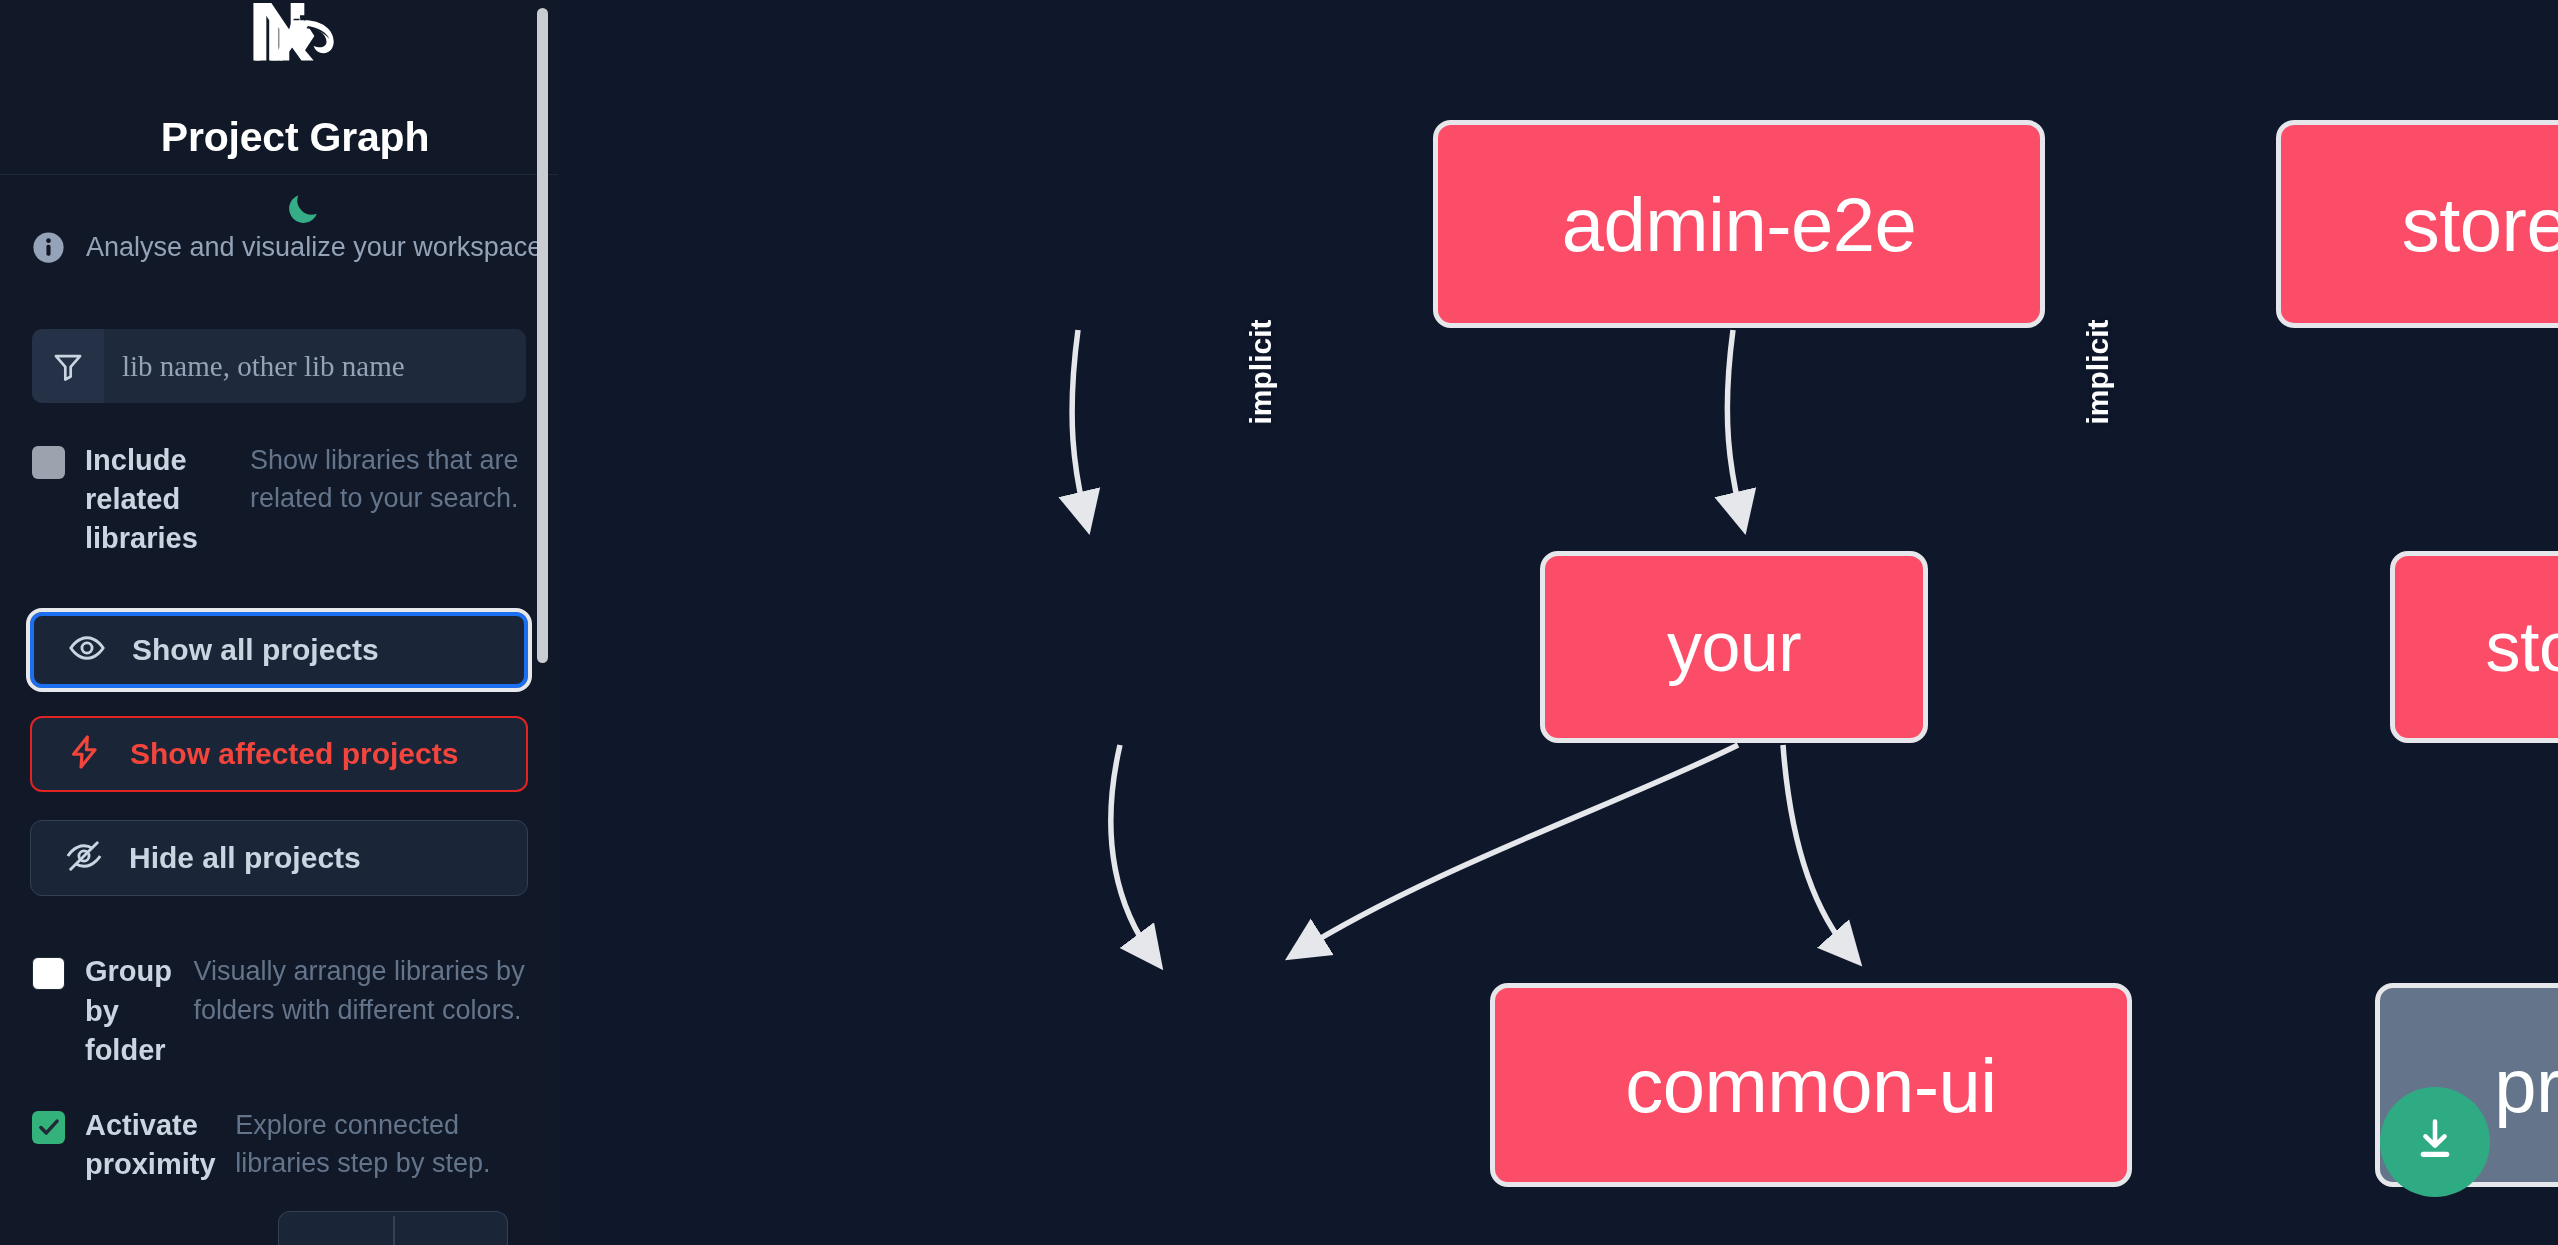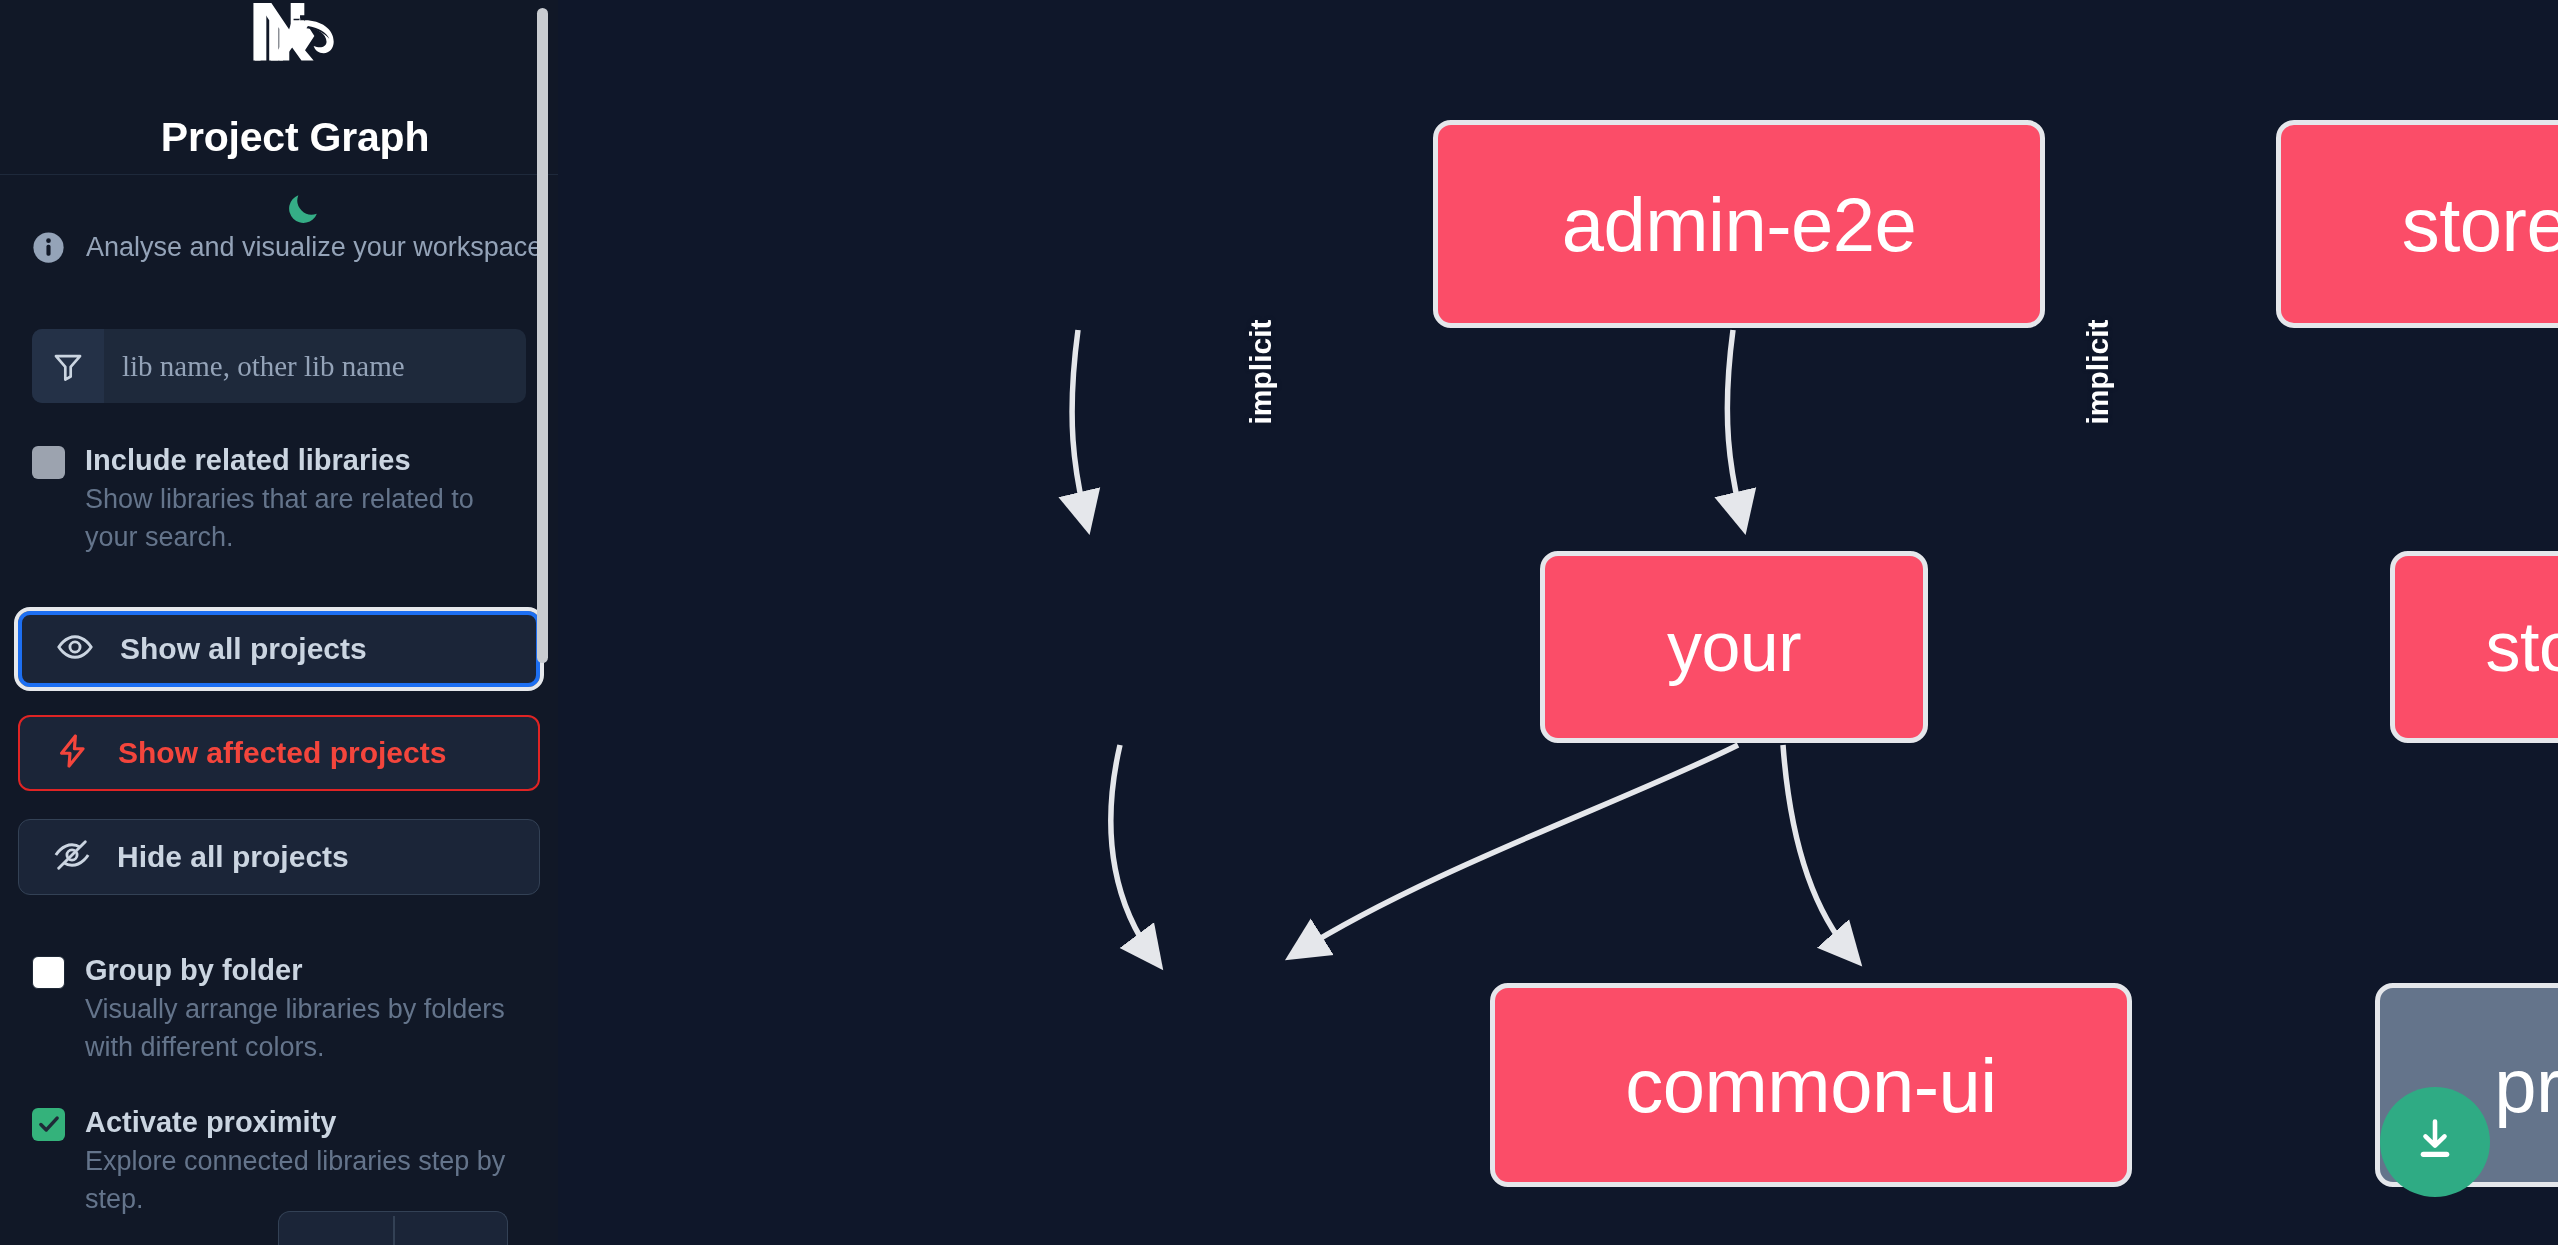--- a/index.html
+++ b/index.html
@@ -76,26 +76,26 @@
   .chk-row { display: flex; padding: 0 32px; margin-top: 38px; gap: 20px; }
   .chk-row.tight { margin-top: 36px; }
   .chk-box {
     width: 33px; height: 33px; flex: 0 0 33px; margin-top: 5px;
     border-radius: 6px; cursor: pointer;
     display: flex; align-items: center; justify-content: center;
   }
   .chk-box.gray { background: #9ca3af; }
   .chk-box.white { background: #ffffff; border: 1.5px solid #1f2937; }
   .chk-box.green { background: #34b27b; }
-  .chk-txt { display: flex; flex-direction: column; }
+  .chk-txt { display: flex; flex-direction: row; }
   .chk-label { color: #cbd5e1; font-size: 29px; font-weight: 700; line-height: 1.35; }
   .chk-desc { color: #64748b; font-size: 27px; line-height: 1.42; max-width: 440px; }
 
   .btn {
-    margin: 0 18px; height: 76px;
+    margin: 0 30px; height: 76px;
     background: #1b2538;
     border-radius: 12px;
     display: flex; align-items: center;
     gap: 26px; padding-left: 34px;
     cursor: pointer;
   }
   .btn-label { font-size: 30px; font-weight: 700; white-space: nowrap; }
   #btn-show-all {
     margin-top: 54px;
     border: 4px solid #1d6ff2;

